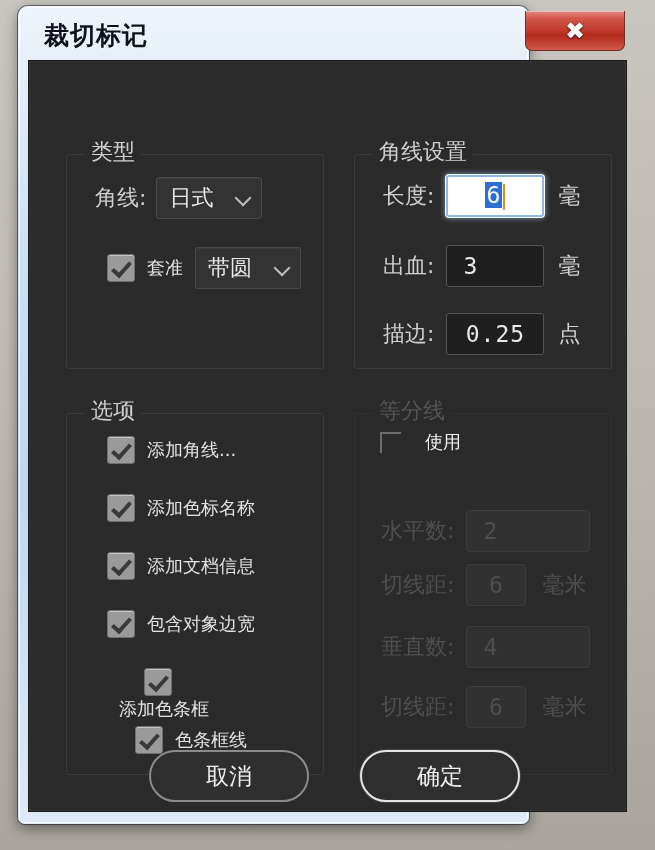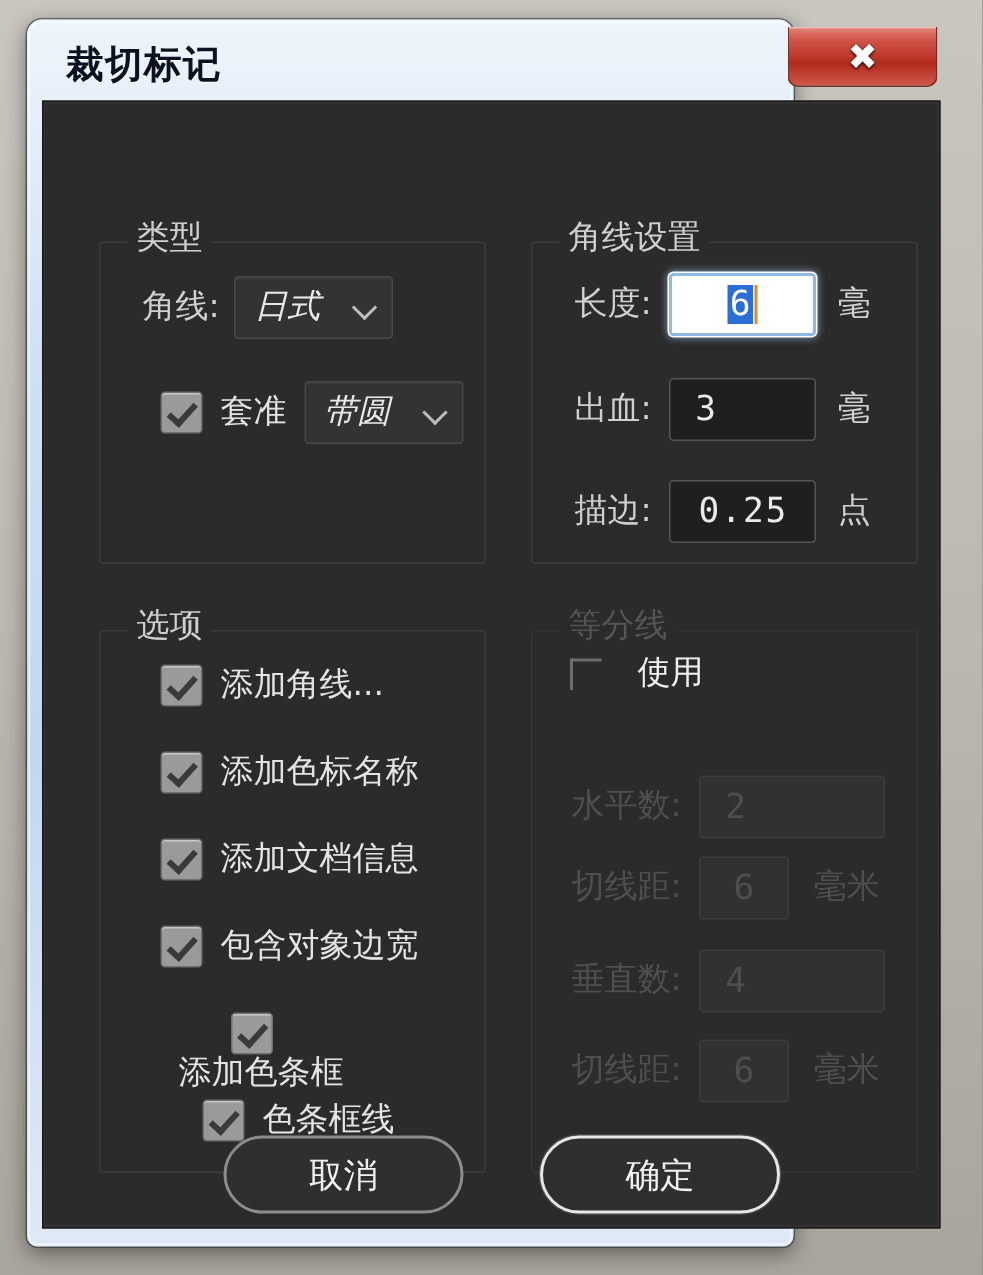--- a/index.html
+++ b/index.html
@@ -21,21 +21,20 @@
     position: absolute;
     left: 18px;
     top: 6px;
     width: 511px;
     height: 818px;
     border-radius: 10px 10px 7px 7px;
     background: linear-gradient(180deg,#eef4fb 0%, #cfe0f3 28%, #c2d7ef 60%, #dfe9f5 100%);
     box-shadow: 0 4px 14px rgba(0,0,0,0.45), 0 0 0 1px rgba(70,80,92,0.75);
     box-sizing: border-box;
     padding: 12px;
-    margin-top: 7px;
   }
   .window-inner-sheen {
     position: absolute;
     inset: 1px;
     border-radius: 9px 9px 6px 6px;
     border: 1px solid rgba(255,255,255,0.75);
     pointer-events: none;
   }
 
   .titlebar {
@@ -151,21 +150,20 @@
     background: #333333;
     border: 1px solid #4a4a4a;
     border-radius: 3px;
     box-sizing: border-box;
     display: flex;
     align-items: center;
     justify-content: space-between;
     padding: 0 8px 0 12px;
     cursor: pointer;
     box-shadow: inset 0 1px 0 rgba(255,255,255,0.05);
-    font-style: italic;
   }
   .combo .val {
     font-size: 22px;
     color: #e8e8e8;
     line-height: 24px;
   }
   .chev {
     width: 18px;
     height: 18px;
     margin-left: 10px;
@@ -259,21 +257,21 @@
   }
   .cb.off::before {
     content: "";
     position: absolute;
     left: 3px; top: 4px;
     width: 19px; height: 19px;
     border-left: 2px solid #6d6d6d;
     border-top: 2px solid #6d6d6d;
   }
   .cb-label {
-    font-size: 22px;
+    font-size: 18px;
     color: #e3e3e3;
     margin-left: 12px;
     line-height: 26px;
     white-space: nowrap;
   }
   .cb-label.bright { color: #f0f0f0; }
 
   
   .btn {
     position: absolute;

